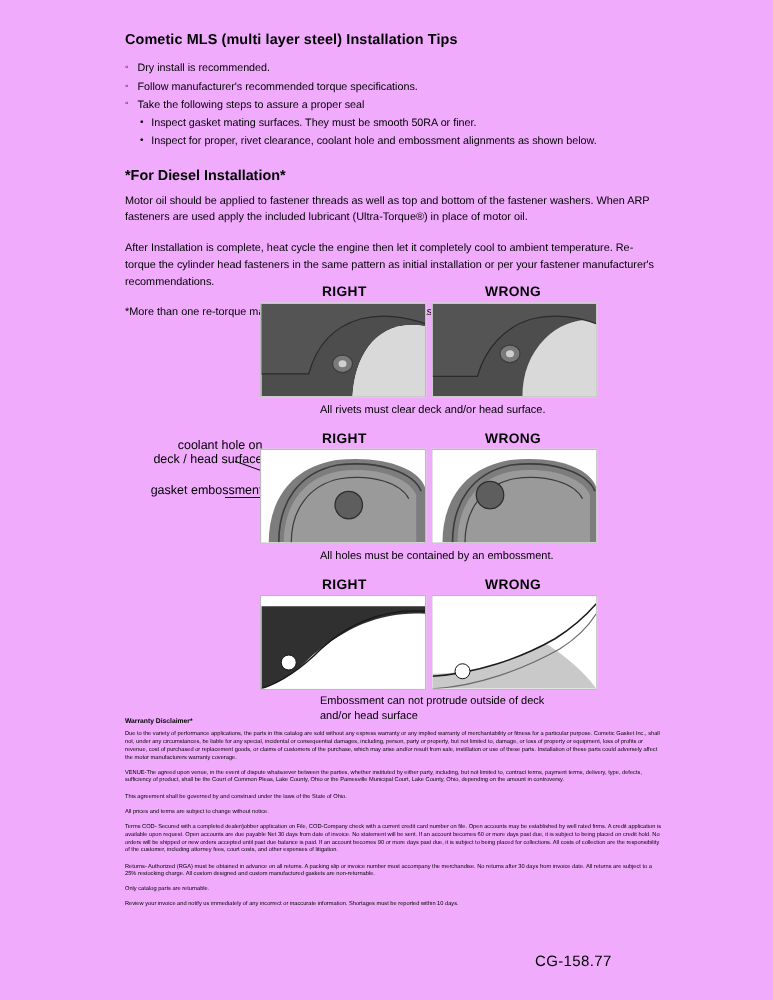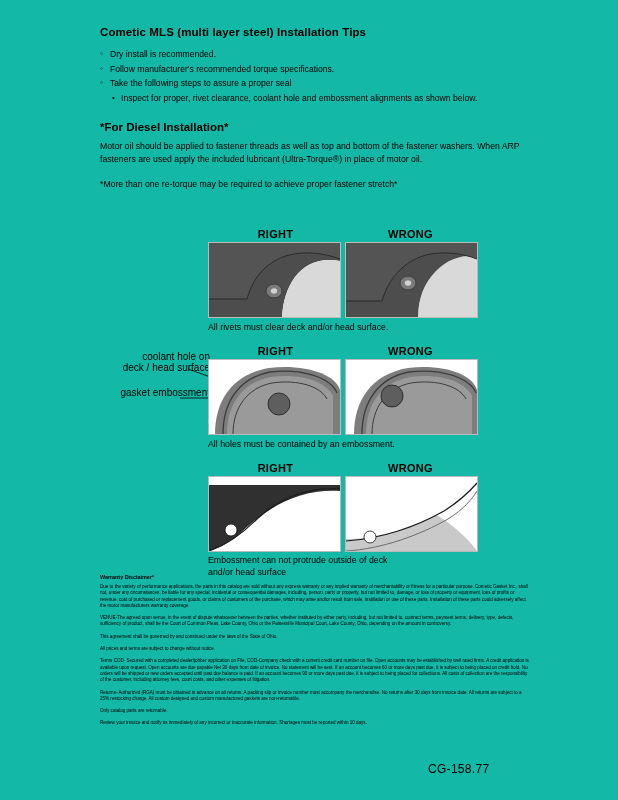--- a/index.html
+++ b/index.html
@@ -13,21 +13,21 @@
     font-family: "Liberation Sans", sans-serif;
     color: #000000;
     position: relative;
     overflow: hidden;
   }
   .page {
     position: absolute;
     left: 0; top: 0;
     width: 618px;
     height: 800px;
-    background: #14b8a6;
+    background: #f0abfc;
   }
   .content {
     position: absolute;
     left: 100px;
     top: 26px;
     width: 430px;
   }
   h1.title {
     font-size: 11.5px;
     font-weight: bold;
@@ -117,20 +117,21 @@
     position: relative;
     overflow: hidden;
     background: #ffffff;
     border: 1px solid #bbbbbb;
   }
   .fig-caption {
     font-size: 8.8px;
     margin-top: 3px;
     margin-bottom: 12px;
     line-height: 12px;
+    margin-left: 48px;
   }
   .fig-caption.two-line { line-height: 11.5px; }
 
   
   .callouts {
     position: absolute;
     left: -120px;
     top: 6px;
     width: 122px;
     text-align: right;
@@ -177,26 +178,28 @@
   <div class="content">
     <h1 class="title">Cometic MLS (multi layer steel) Installation Tips</h1>
 
     <ul class="bullets">
       <li>Dry install is recommended.</li>
       <li>Follow manufacturer's recommended torque specifications.</li>
       <li>Take the following steps to assure a proper seal</li>
     </ul>
 
     <ul class="subbullets">
+      <li>Inspect gasket mating surfaces.  They must be smooth 50RA or finer.</li>
       <li>Inspect for proper, rivet clearance, coolant hole and embossment alignments as shown below.</li>
     </ul>
 
     <h2 class="subhead">*For Diesel Installation*</h2>
 
     <p class="para">Motor oil should be applied to fastener threads as well as top and bottom of the fastener washers. When ARP fasteners are used apply the included lubricant (Ultra-Torque®) in place of motor oil.</p>
+    <p class="para">After Installation is complete, heat cycle the engine then let it completely cool to ambient temperature. Re-torque the cylinder head fasteners in the same pattern as initial installation or per your fastener manufacturer's recommendations.</p>
     <p class="para last">*More than one re-torque may be required to achieve proper fastener stretch*</p>
   </div>
 
   <div class="figures">
 
     <div class="fig-row">
       <div class="fig-labels">
         <div class="fig-label">RIGHT</div>
         <div class="fig-label">WRONG</div>
       </div>

